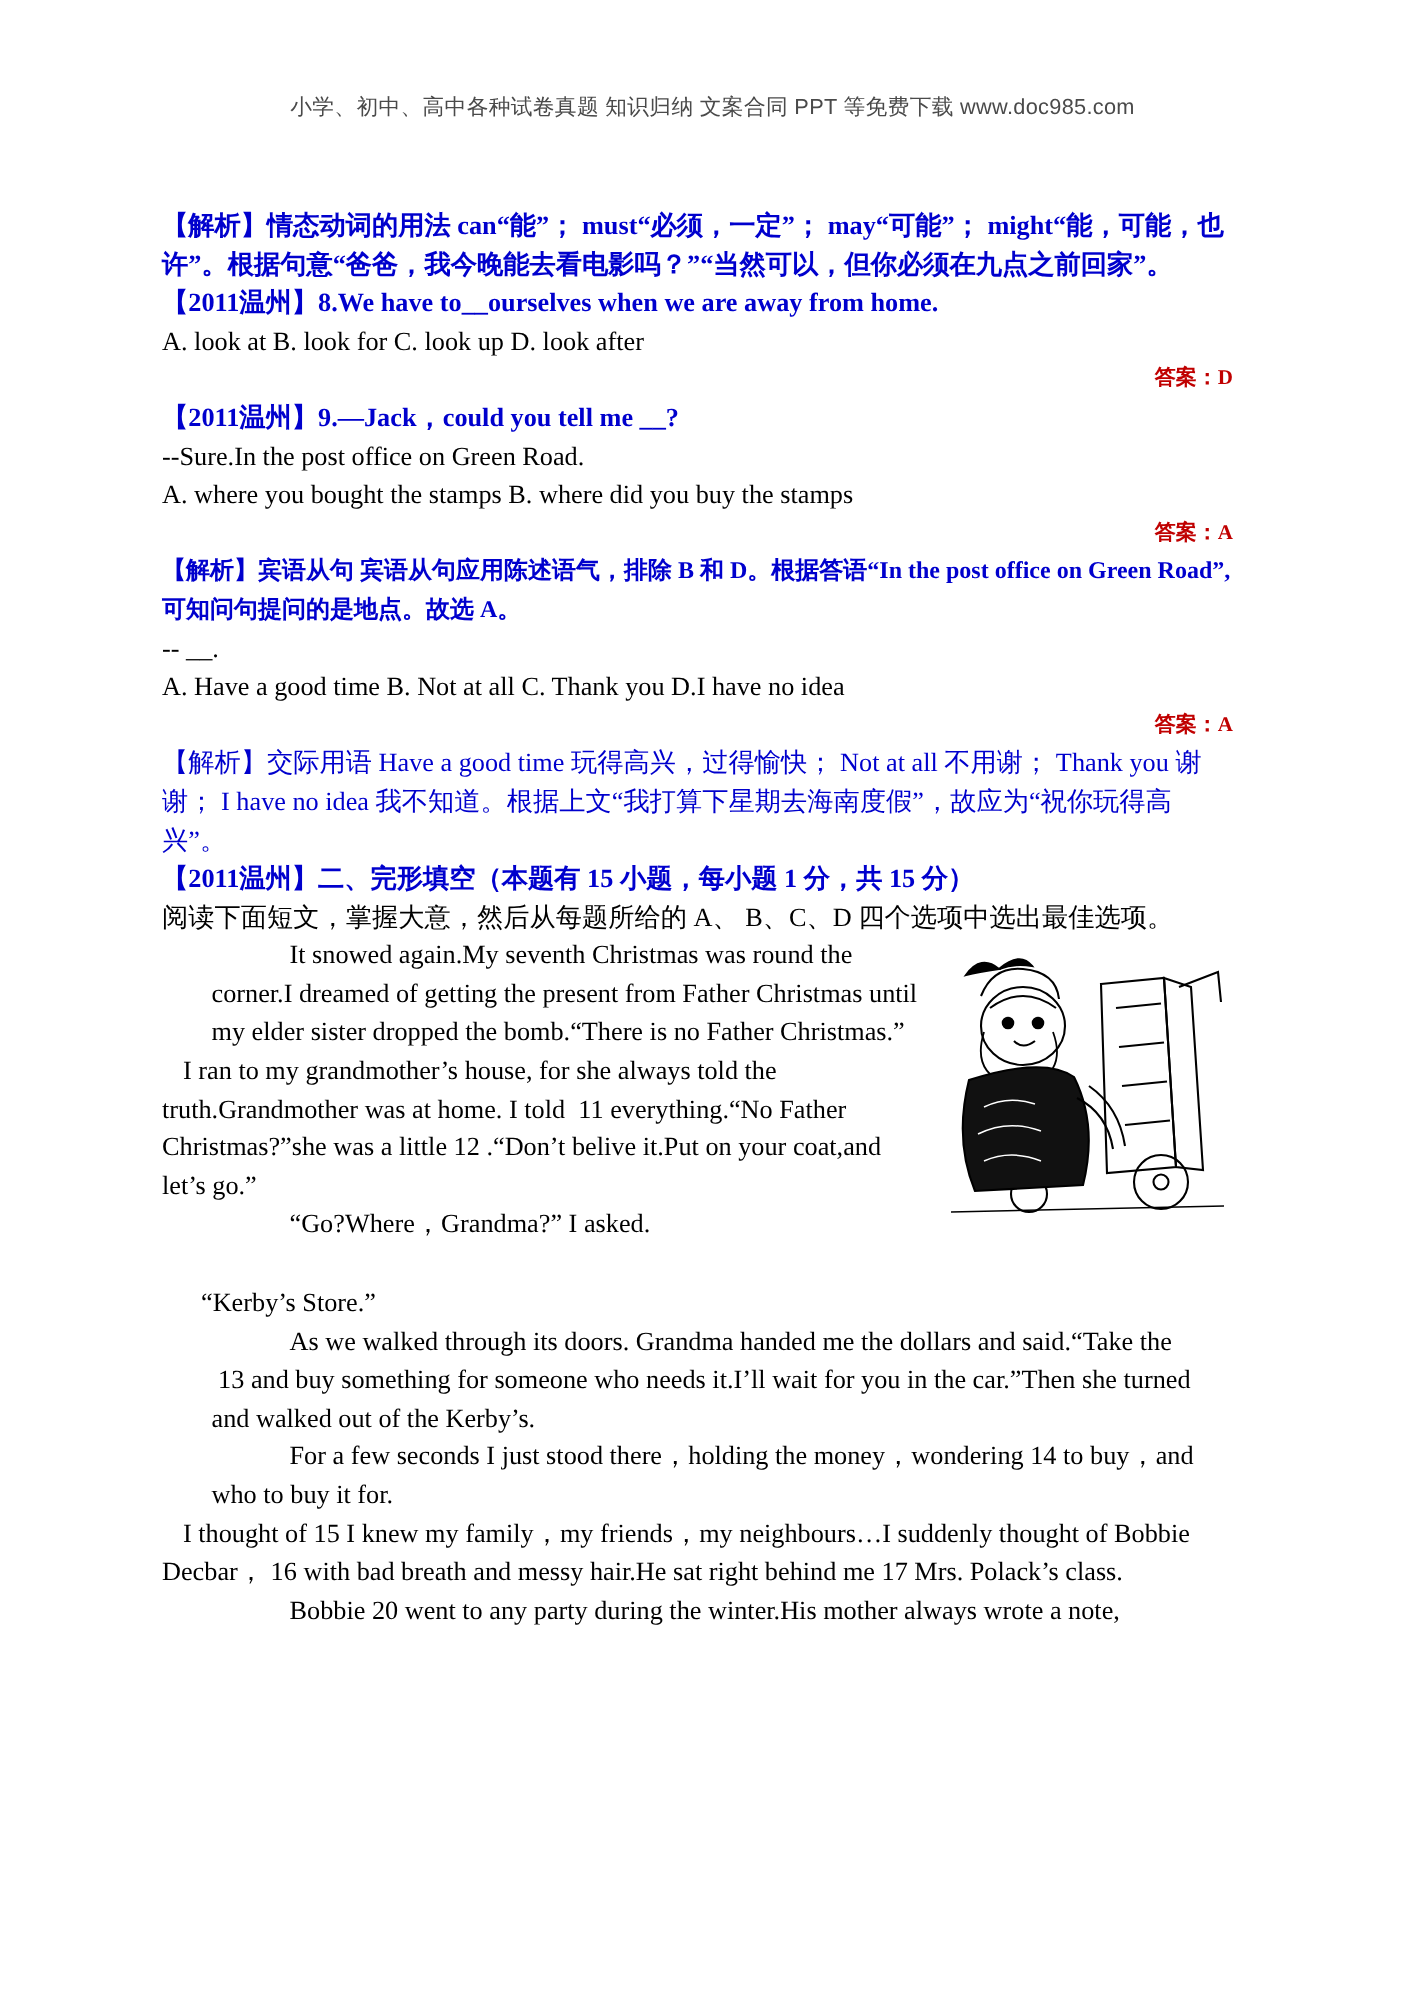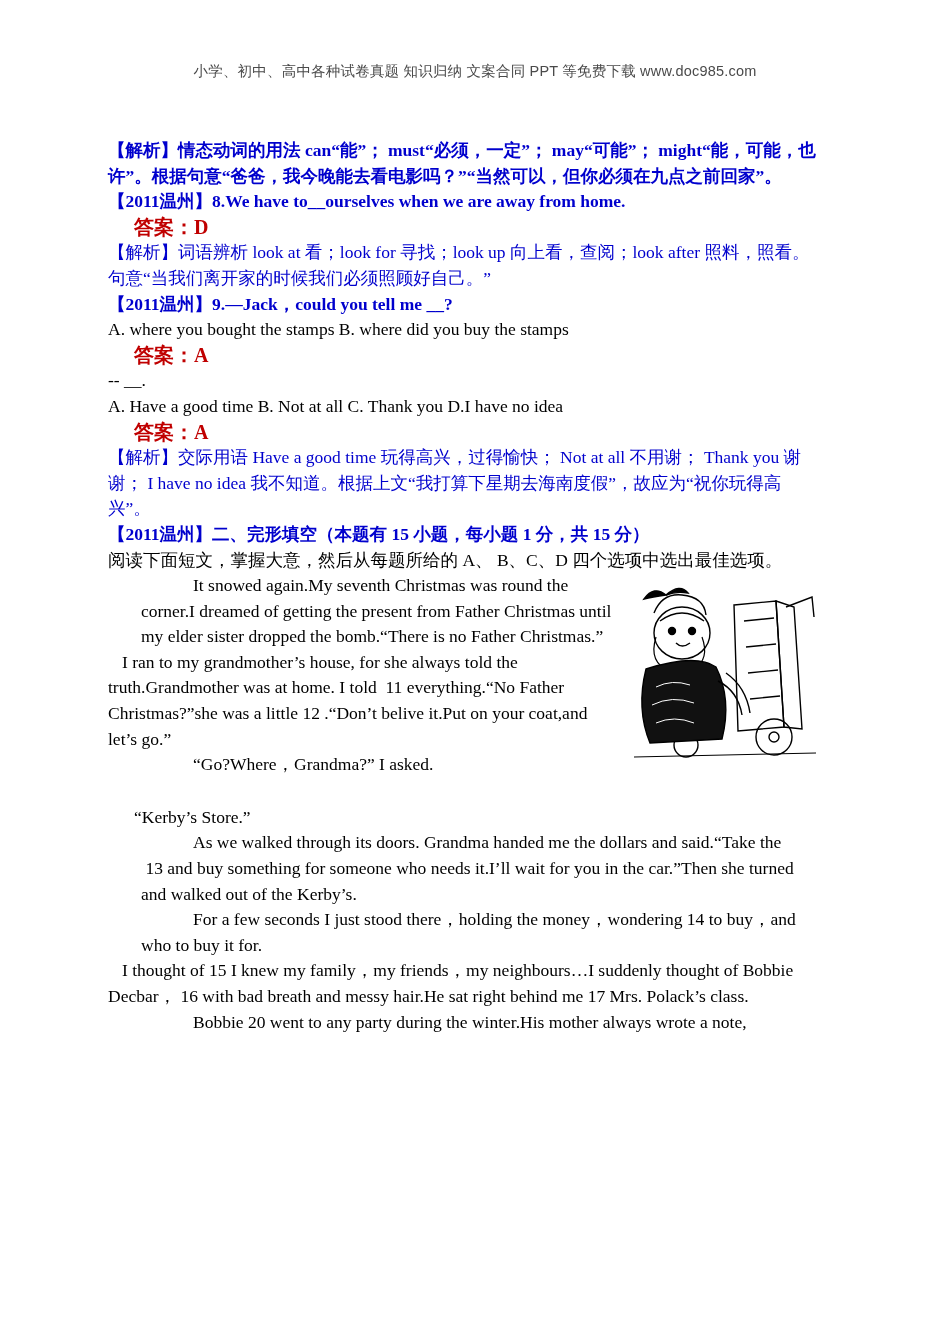--- a/index.html
+++ b/index.html
@@ -47,22 +47,23 @@
   .blue {
     color: #0000cd;
   }
   .blue-bold {
     color: #0000cd;
     font-weight: bold;
   }
   .ans {
     color: #c00000;
     font-weight: bold;
-    font-size: 20px;
+    font-size: 14px;
     padding-left: 26px;
+    text-align: right;
   }
   .indent1 { text-indent: 26px; margin-top: 27px; }
   .indent2 { text-indent: 52px; margin-left: 33px; }
   .indent-sm { text-indent: 14px; }
   .blank {
     white-space: pre;
   }
   .sm { font-size: 16px; }
   .cloze-wrap {
     position: relative;
@@ -81,26 +82,28 @@
 
 <div class="page">
 
   <div class="watermark">小学、初中、高中各种试卷真题 知识归纳 文案合同 PPT 等免费下载  www.doc985.com</div>
 
   <div class="content">
 
     <p class="blue-bold">【解析】情态动词的用法 can“能”； must“必须，一定”； may“可能”； might“能，可能，也许”。根据句意“爸爸，我今晚能去看电影吗？”“当然可以，但你必须在九点之前回家”。</p>
 
     <p><span class="blue-bold">【2011温州】8.We have to__ourselves when we are away from home.</span></p>
+    <p>A. look at  B. look for  C. look up   D. look after</p>
     <p class="ans">答案：D</p>
-    <p class="blue">【解析】词语辨析 look at 看；look for 寻找；look up 向上看，查阅；look after 照料，照看。句意“当我们离开家的时候我们必须照顾好自己。”</p>
 
     <p class="blue-bold">【2011温州】9.—Jack，could you tell me __?</p>
+    <p>--Sure.In the post office on Green Road.</p>
     <p>A. where you bought the stamps  B. where did you buy the stamps</p>
     <p class="ans">答案：A</p>
+    <p class="blue-bold sm">【解析】宾语从句 宾语从句应用陈述语气，排除 B 和 D。根据答语“In the post office on Green Road”,可知问句提问的是地点。故选 A。</p>
 
     <p>-- __.</p>
     <p>A. Have a good time  B. Not at all  C. Thank you  D.I have no idea</p>
     <p class="ans">答案：A</p>
     <p class="blue">【解析】交际用语 Have a good time 玩得高兴，过得愉快； Not at all 不用谢； Thank you 谢谢； I have no idea 我不知道。根据上文“我打算下星期去海南度假”，故应为“祝你玩得高兴”。</p>
 
     <p><span class="blue-bold">【2011温州】二、完形填空（本题有 15 小题，每小题 1 分，共 15 分）</span></p>
     <p>阅读下面短文，掌握大意，然后从每题所给的 A、 B、C、D 四个选项中选出最佳选项。</p>
 
     <div class="cloze-wrap">

